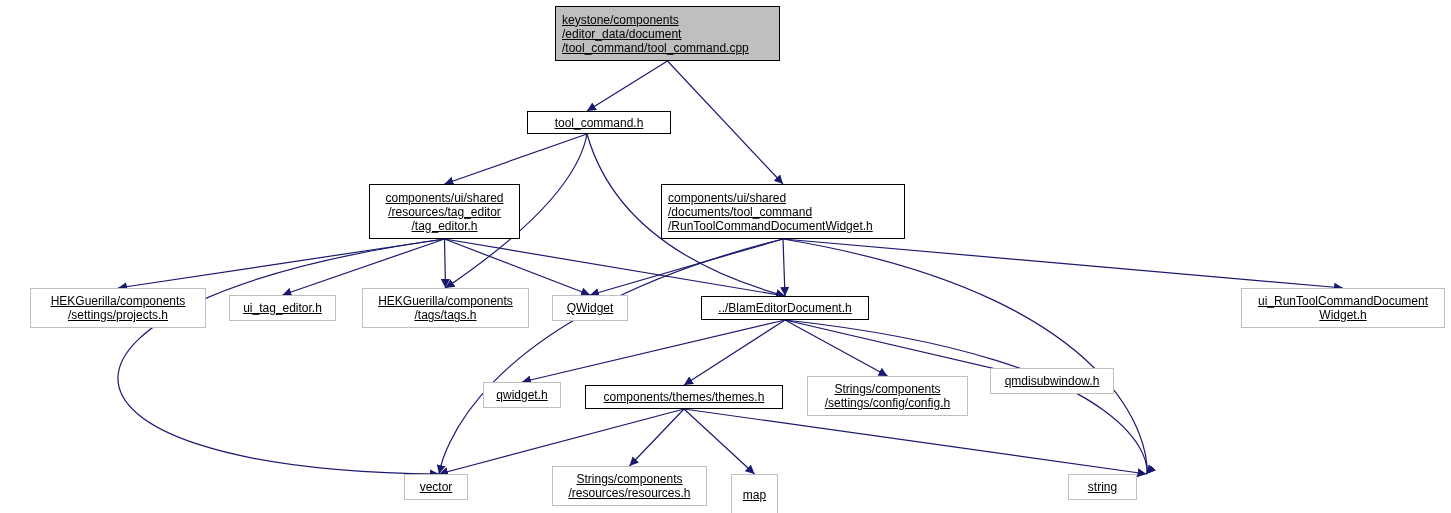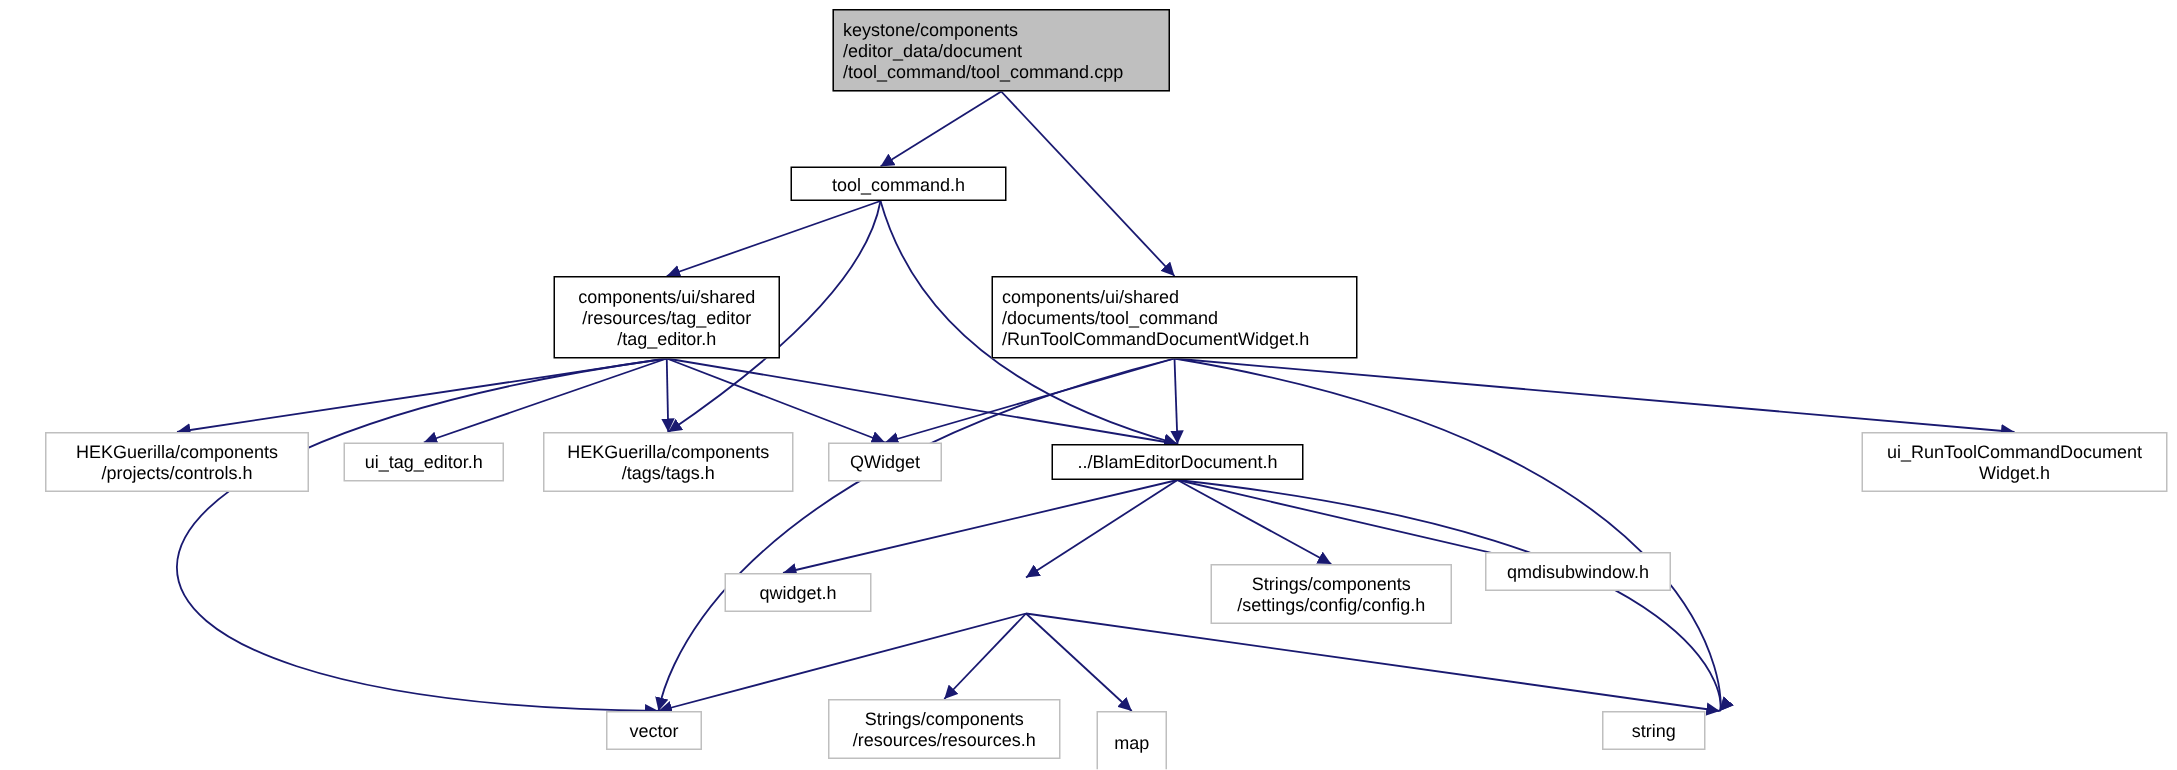--- a/index.html
+++ b/index.html
@@ -1,20 +1,20 @@
 <!DOCTYPE html>
 <html><head>
 <meta charset="utf-8">
 <style>
   html, body { margin:0; padding:0; background:#ffffff; }
   #canvas { position:relative; width:1451px; height:513px; background:#ffffff; overflow:hidden;
     font-family:"Liberation Sans", sans-serif; font-size:12px; color:#000; }
   svg#edges { position:absolute; left:0; top:0; width:1451px; height:513px; }
   .node { position:absolute; box-sizing:border-box; background:#fff; border:1px solid #000;
-    display:flex; flex-direction:column; justify-content:center; padding:4px 6px; line-height:14px; white-space:nowrap; }
+    display:flex; flex-direction:column; justify-content:center; padding:4px 6px; line-height:14px; white-space:nowrap;text-decoration:underline; }
   .node.center { align-items:center; text-align:center; }
   .node.left { align-items:flex-start; text-align:left; }
   .node.root { background:#bfbfbf; border-color:#000; }
   .node.ext { border-color:#bfbfbf; }
   .node span { display:block; }
 </style>
 </head>
 <body>
 
 <div id="canvas">
@@ -70,21 +70,21 @@
   </div>
 
   <div class="node left" id="n-run_tool_widget_h" style="left:661px;top:184px;width:244px;height:55px;">
     <span>components/ui/shared</span>
     <span>/documents/tool_command</span>
     <span>/RunToolCommandDocumentWidget.h</span>
   </div>
 
   <div class="node ext center" id="n-projects_h" style="left:30px;top:288px;width:176px;height:40px;">
     <span>HEKGuerilla/components</span>
-    <span>/projects/controls.h</span>
+    <span>/settings/projects.h</span>
   </div>
 
   <div class="node ext center" id="n-ui_tag_editor_h" style="left:229px;top:295px;width:107px;height:26px;">
     <span>ui_tag_editor.h</span>
   </div>
 
   <div class="node ext center" id="n-tags_h" style="left:362px;top:288px;width:167px;height:40px;">
     <span>HEKGuerilla/components</span>
     <span>/tags/tags.h</span>
   </div>
@@ -95,24 +95,27 @@
 
   <div class="node center" id="n-blam_editor_doc_h" style="left:701px;top:296px;width:168px;height:24px;">
     <span>../BlamEditorDocument.h</span>
   </div>
 
   <div class="node ext center" id="n-ui_run_tool_h" style="left:1241px;top:288px;width:204px;height:40px;">
     <span>ui_RunToolCommandDocument</span>
     <span>Widget.h</span>
   </div>
 
-  <div class="node ext center" id="n-qwidget_h" style="left:483px;top:382px;width:98px;height:26px;">
+  <div class="node ext center" id="n-qwidget_h" style="left:483px;top:382px;width:78px;height:26px;">
     <span>qwidget.h</span>
   </div>
 
+  <div class="node center" id="n-themes_h" style="left:585px;top:385px;width:198px;height:24px;">
+    <span>components/themes/themes.h</span>
+  </div>
 
   <div class="node ext center" id="n-config_h" style="left:807px;top:376px;width:161px;height:40px;">
     <span>Strings/components</span>
     <span>/settings/config/config.h</span>
   </div>
 
   <div class="node ext center" id="n-qmdisubwindow_h" style="left:990px;top:368px;width:124px;height:26px;align-items:center;">
     <span>qmdisubwindow.h</span>
   </div>
 

